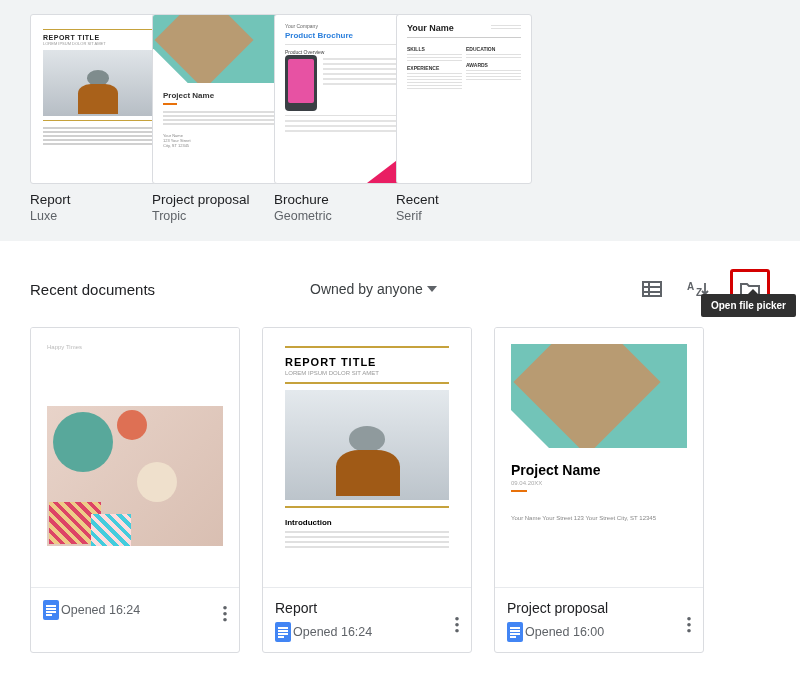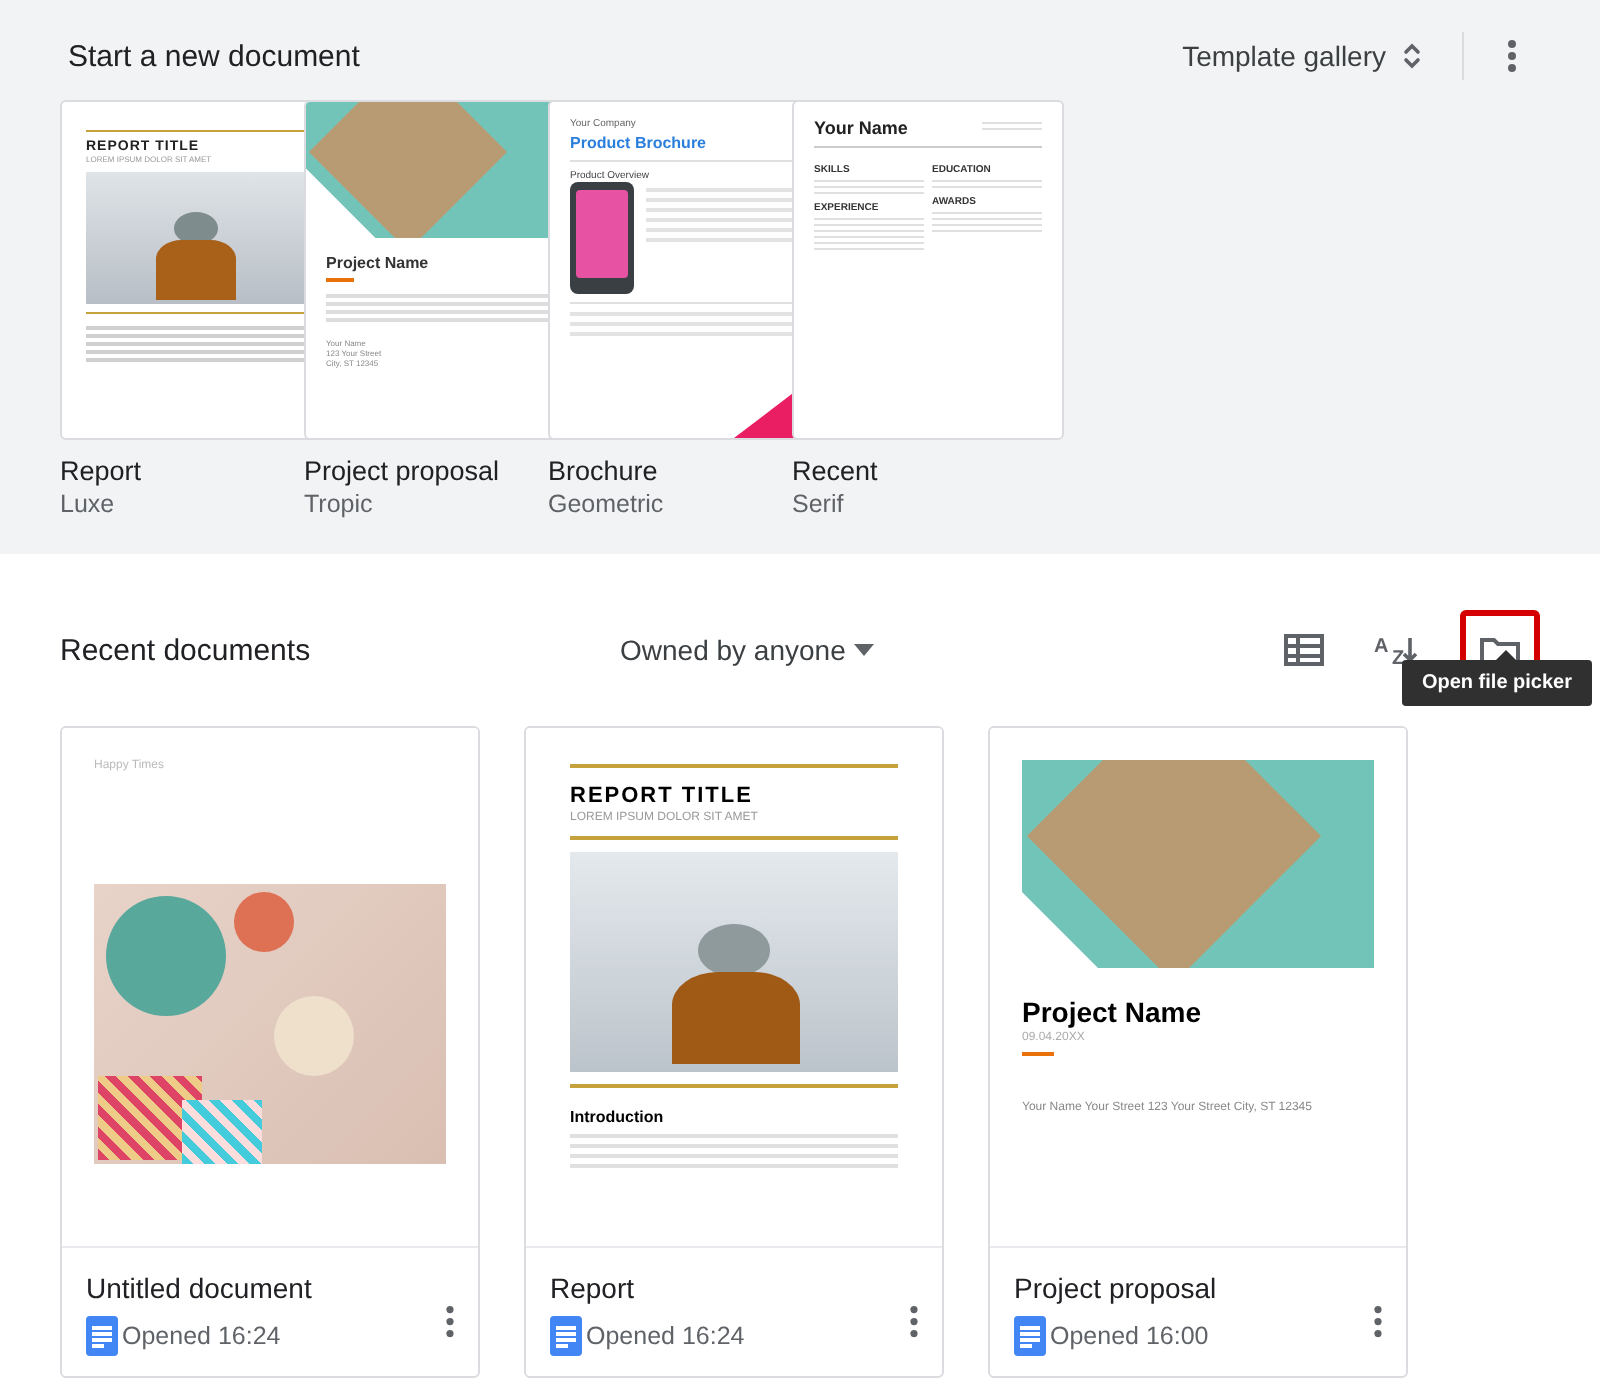--- a/index.html
+++ b/index.html
@@ -138,43 +138,20 @@
   .d3-under{ width:16px; height:2px; background:#e8710a; margin-top:4px;}
   .d3-small{ font-size:6px; color:#888; margin-top:22px; line-height:1.6;}
 
   svg { display:block; }
 </style>
 </head>
 <body>
 
 <div class="template-section">
   <div class="template-inner">
-    <div class="template-header">
-      <div class="template-header-left">Start a new document</div>
-      <div class="template-header-right">
-        <div class="template-gallery-btn">
-          <span>Template gallery</span>
-          <span>
-            <svg width="14" height="16" viewBox="0 0 14 16">
-                <path d="M4 6 L7 3 L10 6 M4 10 L7 13 L10 10" fill="none" stroke="#5f6368" stroke-width="1.8" stroke-linecap="round"></path>
-              </svg>
-          </span>
-        </div>
-        <div class="vsep"></div>
-        <div class="kebab-btn">
-          <span>
-            <svg width="4" height="16" viewBox="0 0 4 16">
-                <circle cx="2" cy="2" r="2" fill="#5f6368"></circle>
-                <circle cx="2" cy="8" r="2" fill="#5f6368"></circle>
-                <circle cx="2" cy="14" r="2" fill="#5f6368"></circle>
-              </svg>
-          </span>
-        </div>
-      </div>
-    </div>
 
     <div class="template-row">
 
 
       <div class="template-item">
         <div class="template-thumb">
           <div class="rpt-inner">
             <div class="rpt-gold"></div>
             <div class="rpt-title">REPORT TITLE</div>
             <div class="rpt-sub">LOREM IPSUM DOLOR SIT AMET</div>
@@ -363,21 +340,20 @@
           <div class="d1-img">
             <div class="d1-plate"></div>
               <div class="d1-plate2"></div>
               <div class="d1-bowl"></div>
             <div class="d1-sw"></div>
               <div class="d1-sw2"></div>
           </div>
         </div>
       </div>
       <div class="doc-footer">
-        <div class="doc-title">Untitled document</div>
         <div class="doc-meta-row">
           <div class="docs-icon"></div>
           <div class="doc-time">Opened 16:24</div>
         </div>
         <div class="doc-kebab">
           <span>
             <svg width="4" height="16" viewBox="0 0 4 16">
                 <circle cx="2" cy="2" r="1.8" fill="#5f6368"></circle>
                 <circle cx="2" cy="8" r="1.8" fill="#5f6368"></circle>
                 <circle cx="2" cy="14" r="1.8" fill="#5f6368"></circle>

